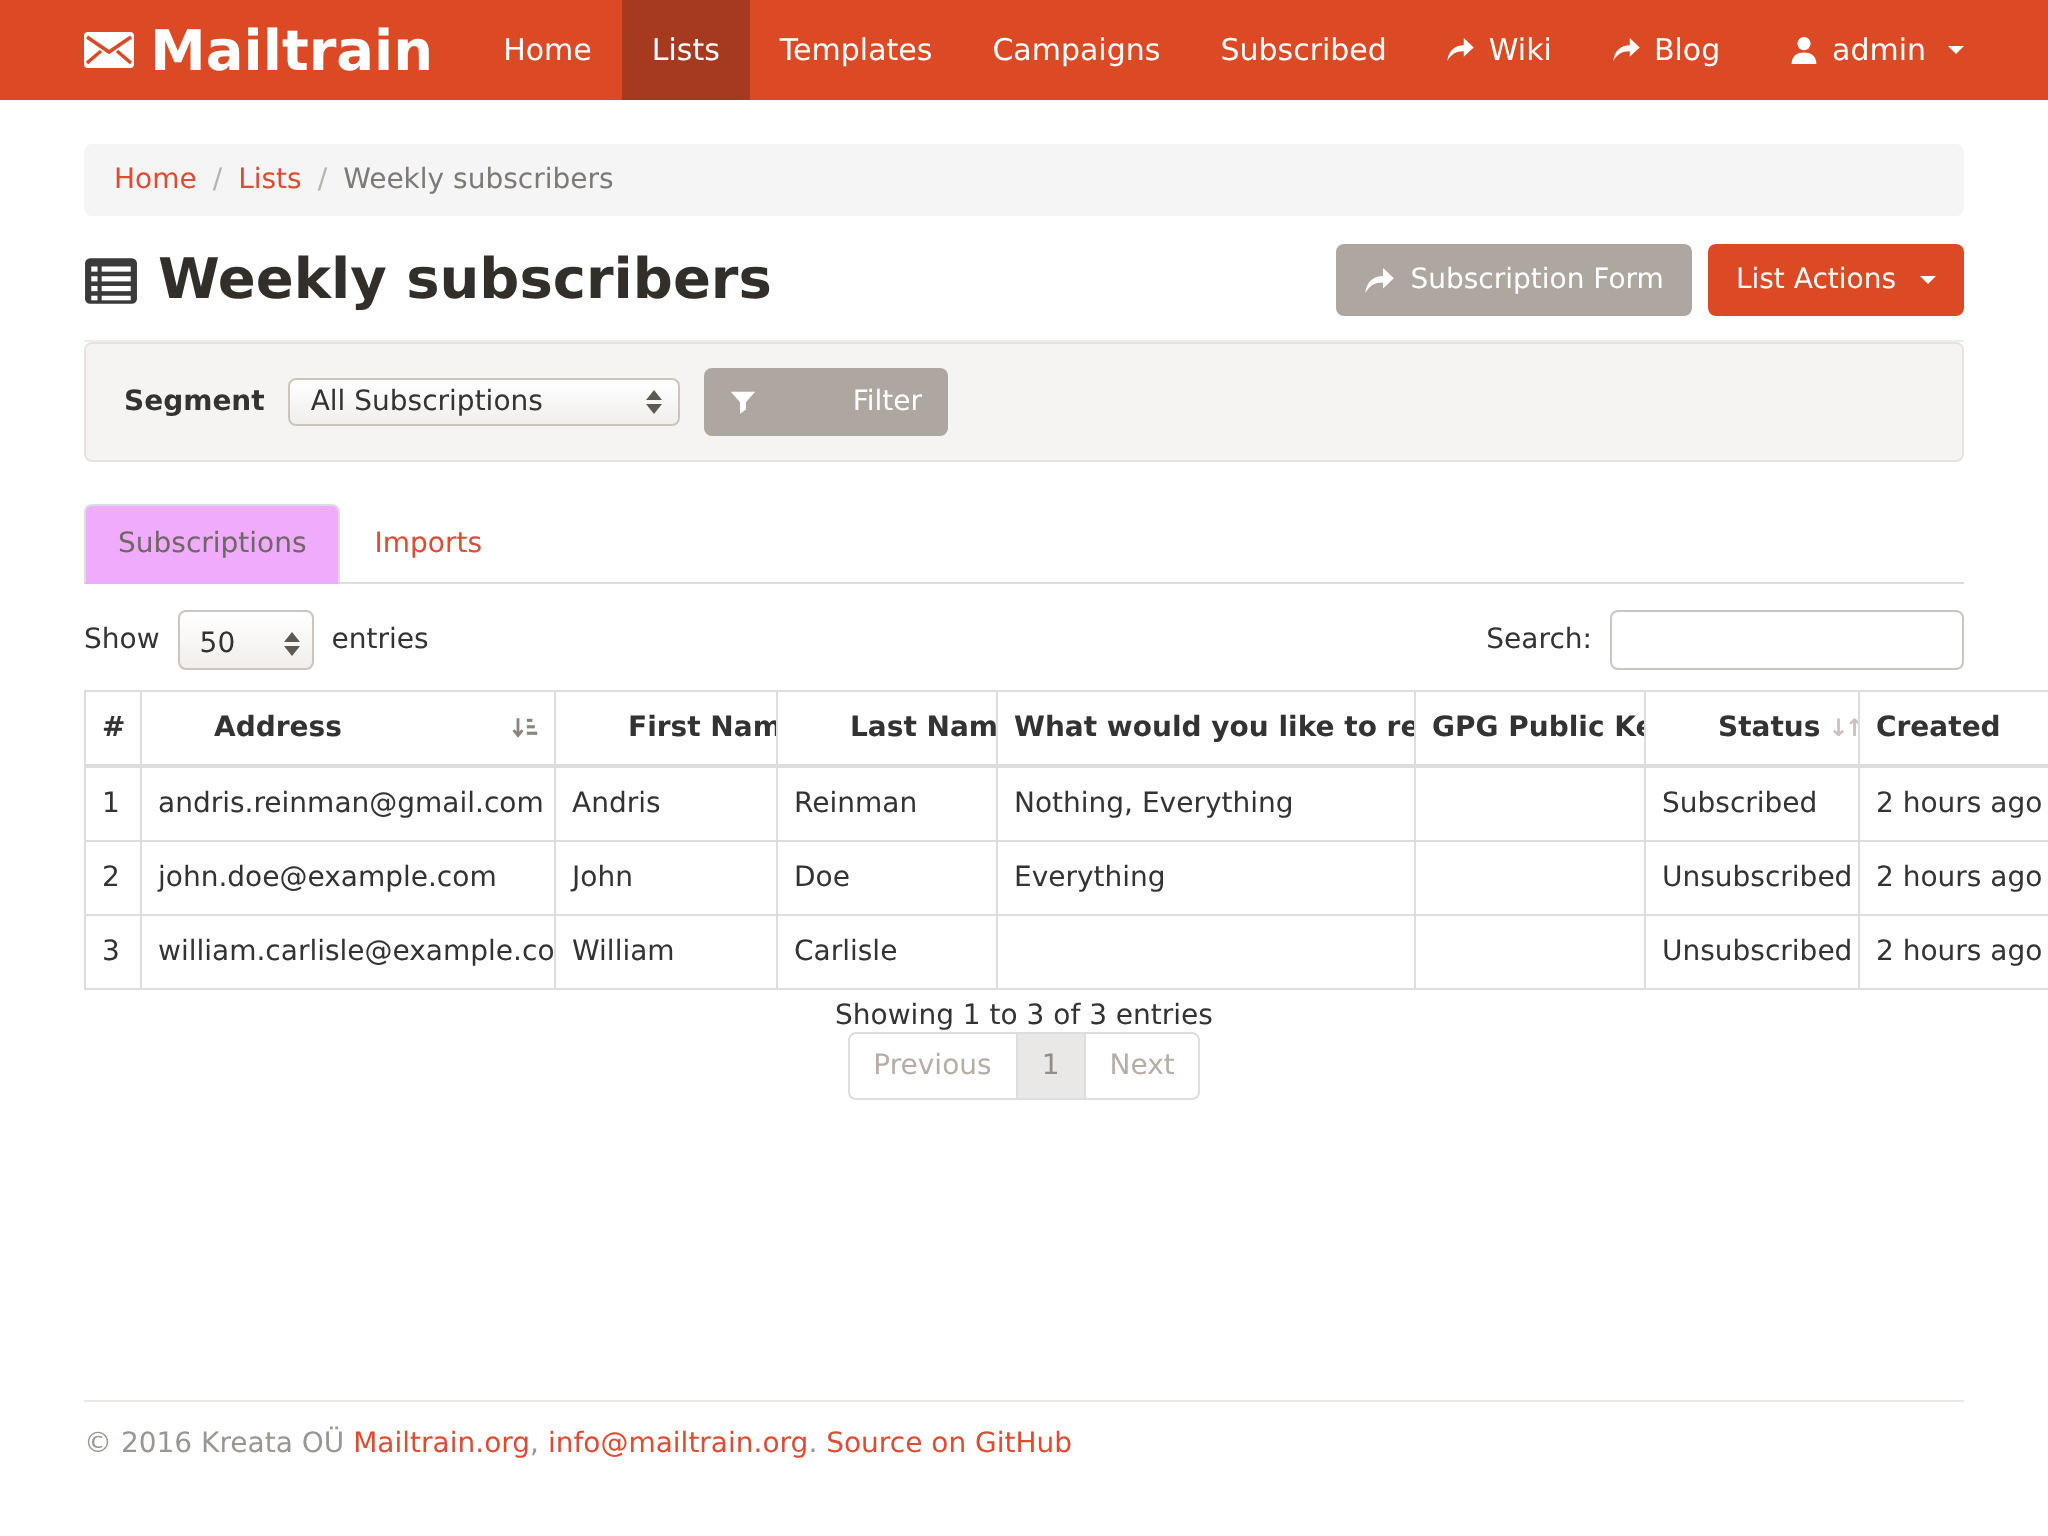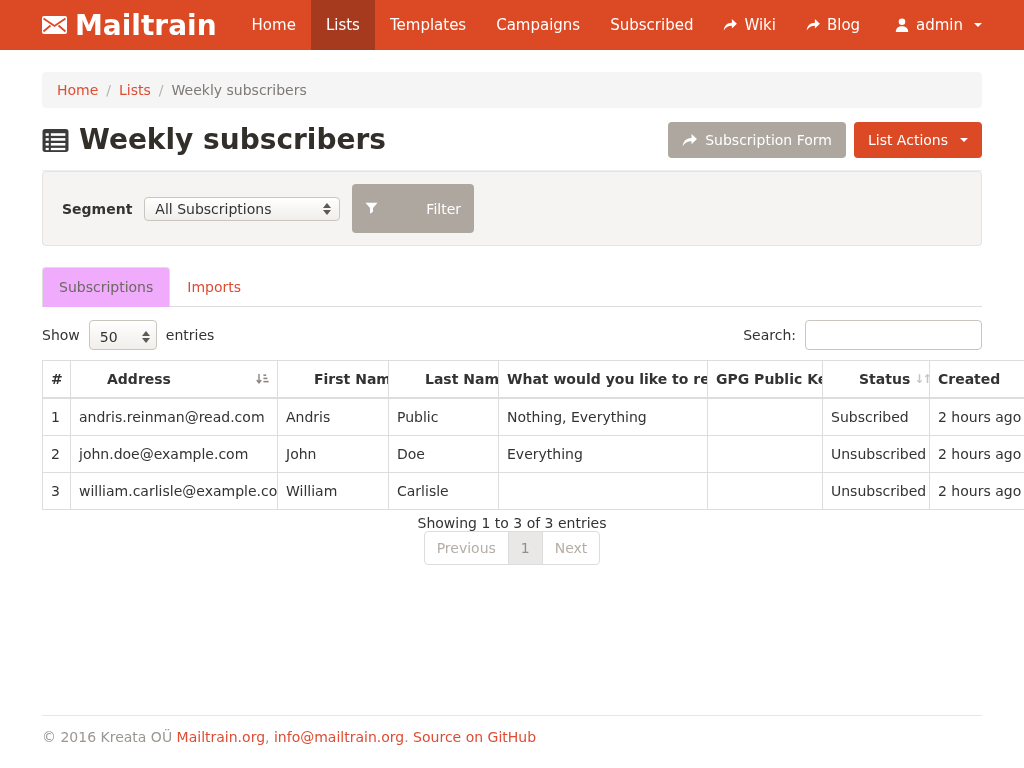--- a/index.html
+++ b/index.html
@@ -40,21 +40,21 @@
   .btn-primary { background:#DB4A24; }
 
   
   .well { background:#f6f4f2; border:1px solid #e6e2de; border-radius:4px; padding:12px 19px; display:flex; align-items:center; gap:12px; }
   .well .seg-label { font-weight:bold; }
   .select { background:linear-gradient(#ffffff,#f1eeeb); border:1px solid #cbc5bf; border-radius:4px; height:24px; display:inline-flex; align-items:center; justify-content:space-between; padding:0 8px 0 10px; cursor:pointer; }
   .segment-select { width:196px; }
   .spinner { display:flex; flex-direction:column; gap:2px; margin-left:8px; }
   .spinner .up { width:0; height:0; border-left:4px solid transparent; border-right:4px solid transparent; border-bottom:5px solid #5d5953; }
   .spinner .down { width:0; height:0; border-left:4px solid transparent; border-right:4px solid transparent; border-top:5px solid #5d5953; }
-  .btn-filter { height:49px; padding:7px 13px;gap:48px; }
+  .btn-filter { height:34px; padding:7px 13px;gap:48px; }
 
   
   .tabs { margin:21px 0 0; padding:0; list-style:none; display:flex; border-bottom:1px solid #ddd; }
   .tab { padding:10px 16px; font-size:14px; line-height:18px; border:1px solid transparent; border-radius:4px 4px 0 0; margin-bottom:-1px; cursor:pointer; }
   .tab.active { background:#f0abfc; border-color:#ddd #ddd transparent #ddd; color:#6c6863; }
   .tab a { color:#DE4C34; }
 
   
   .controls { margin-top:13px; display:flex; justify-content:space-between; align-items:center; }
   .length { display:flex; align-items:center; gap:9px; }
@@ -281,23 +281,23 @@
             <span>Status</span>
             <span class="sort-both">↓↑</span>
           </div>
         </th>
         <th><span>Created</span></th>
       </tr>
     </thead>
     <tbody>
       <tr>
         <td class="col-center">1</td>
-        <td>andris.reinman@read.com</td>
+        <td>andris.reinman@gmail.com</td>
         <td>Andris</td>
-        <td>Public</td>
+        <td>Reinman</td>
         <td>Nothing, Everything</td>
         <td></td>
         <td>Subscribed</td>
         <td>2 hours ago</td>
       </tr>
       <tr>
         <td class="col-center">2</td>
         <td>john.doe@example.com</td>
         <td>John</td>
         <td>Doe</td>

